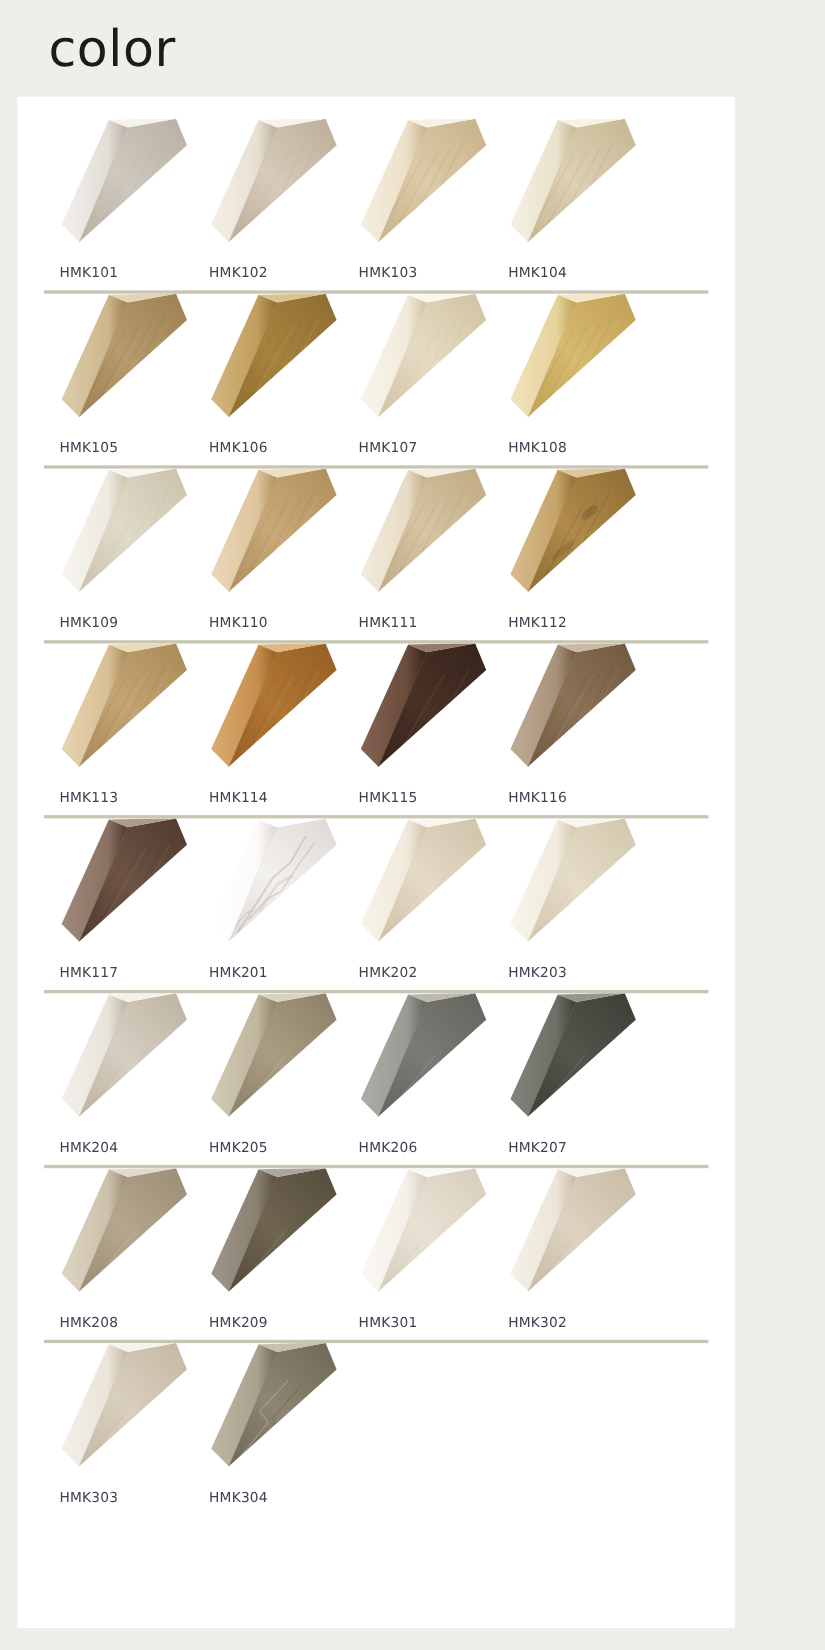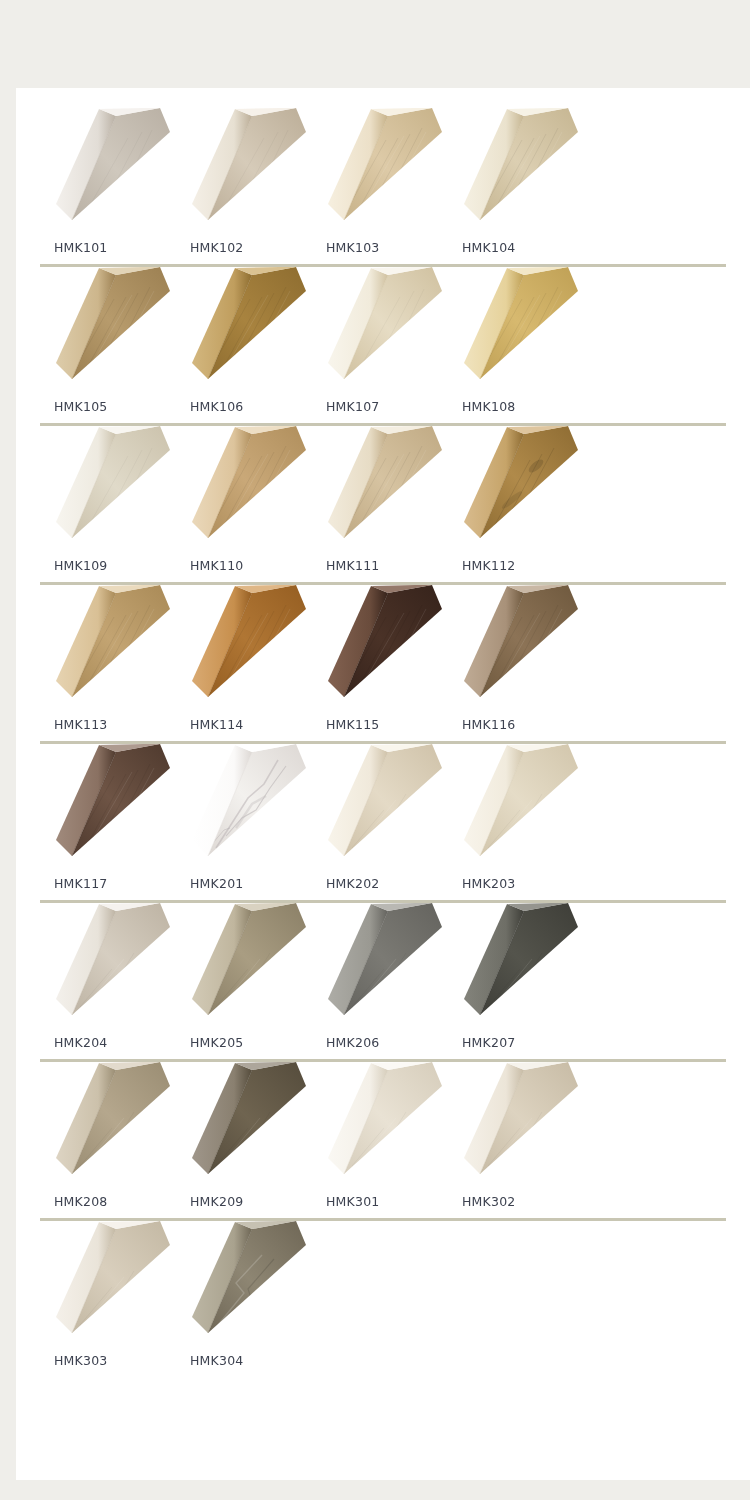--- a/index.html
+++ b/index.html
@@ -38,21 +38,21 @@
     letter-spacing: 0.5px;
     color: #1b1b1b;
     line-height: 1;
   }
 
   
   .card {
     position: absolute;
     left: 16px;
     top: 88px;
-    width: 734px;
+    width: 652px;
     height: 1392px;
     background: #ffffff;
     box-sizing: border-box;
   }
 
   .grid {
     position: relative;
     padding: 20px 0 0 0;
   }
 
@@ -106,20 +106,23 @@
     background: #c8c6b3;
     margin: 9px 24px 0 24px;
   }
   .row:last-child .divider { display: none; }
 </style>
 </head>
 <body>
 
 <div class="page">
 
+  <div class="header">
+    <div class="header-title">color</div>
+  </div>
 
   <div class="card">
     <div class="grid" id="sample-grid">
         <div class="row">
           <div class="row-items">
             <div class="cell">
               <div class="sample">
   <svg viewBox="0 0 130 125" xmlns="http://www.w3.org/2000/svg" aria-hidden="true">
     <defs>
       <linearGradient id="gt0" x1="0" y1="1" x2="1" y2="0">

